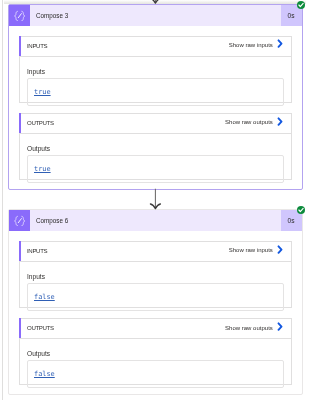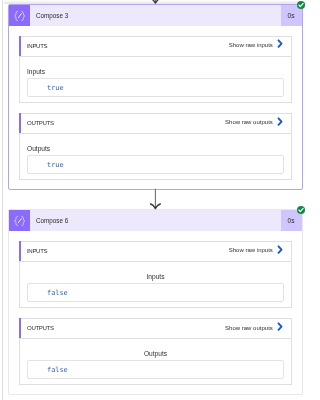--- a/index.html
+++ b/index.html
@@ -1,37 +1,37 @@
 <!DOCTYPE html>
 <html><head>
 <meta charset="utf-8">
 <style>
   html,body{margin:0;padding:0;}
   body{width:306px;height:400px;background:#ffffff;font-family:"Liberation Sans",sans-serif;overflow:hidden;}
   .canvas{position:relative;width:306px;height:400px;background:#ffffff;}
   .pagerule{position:absolute;left:2px;top:0;width:1px;height:400px;background:#dfdedd;}
   
   .card{position:absolute;left:8px;width:294.5px;box-sizing:border-box;background:#fff;border:1.2px solid #b3a3f0;border-radius:2px;}
-  .card.unsel{border-color:#e9e7e7;border-width:1px;text-align:center;}
+  .card.unsel{border-color:#e9e7e7;border-width:1px;}
   .chead{position:relative;height:21px;display:flex;align-items:stretch;background:#eee8fd;}
   .cicon{width:20.8px;background:#8a6bfb;display:flex;align-items:center;justify-content:center;}
   .ctitle{flex:1;display:flex;align-items:center;padding-left:6.2px;font-size:6.3px;color:#2b2a29;}
   .cdur{width:21px;background:#d0c6fd;display:flex;align-items:center;justify-content:center;font-size:6.6px;color:#2b2a29;letter-spacing:0px;}
   .badge{position:absolute;left:287.5px;top:-4px;width:8px;height:8px;line-height:0;}
   
   .sect{position:absolute;left:9.5px;width:273px;box-sizing:border-box;border:1px solid #e0dfdf;}
   .shead{position:relative;height:20px;box-sizing:border-box;display:flex;align-items:center;border-bottom:1px solid #e0dfdf;padding-top:0.5px;}
   .shead:before{content:"";position:absolute;left:-1px;top:-1px;bottom:0;width:2.3px;background:#8a6bfb;}
   .slab{font-size:6.1px;letter-spacing:-0.35px;color:#32302f;padding-left:7.5px;position:relative;top:-1.2px;}
   .sraw{position:absolute;right:7.5px;display:flex;align-items:center;gap:4.2px;}
   .sraw svg{position:relative;top:-2.2px;}
   .srawtxt{font-size:6.0px;color:#32302f;position:relative;top:-1px;}
   .sbody{padding:11px 6.5px 9px 7.5px;}
   .flab{font-size:6.6px;color:#32302f;line-height:7px;margin-bottom:3.6px;}
-  .fval{box-sizing:border-box;border:1px solid #e4e3e3;border-radius:2px;height:19px;display:flex;align-items:center;padding-left:19px;font-family:"DejaVu Sans Mono",monospace;font-size:6.9px;color:#2f5fb5;}
+  .fval{box-sizing:border-box;border:1px solid #e4e3e3;border-radius:2px;height:28px;display:flex;align-items:center;padding-left:6px;font-family:"DejaVu Sans Mono",monospace;font-size:6.9px;color:#2f5fb5;text-decoration:underline;}
   .arrow{position:absolute;z-index:3;}
   .topfade{position:absolute;left:4px;right:0;top:0;height:4.2px;background:linear-gradient(180deg,rgba(240,240,238,0) 0%,rgba(230,230,226,.95) 85%,rgba(226,226,222,.8) 100%);pointer-events:none;}
 </style>
 </head>
 <body>
 
 <div class="canvas">
   <div class="pagerule"></div>
 
   <div class="topfade"></div>

